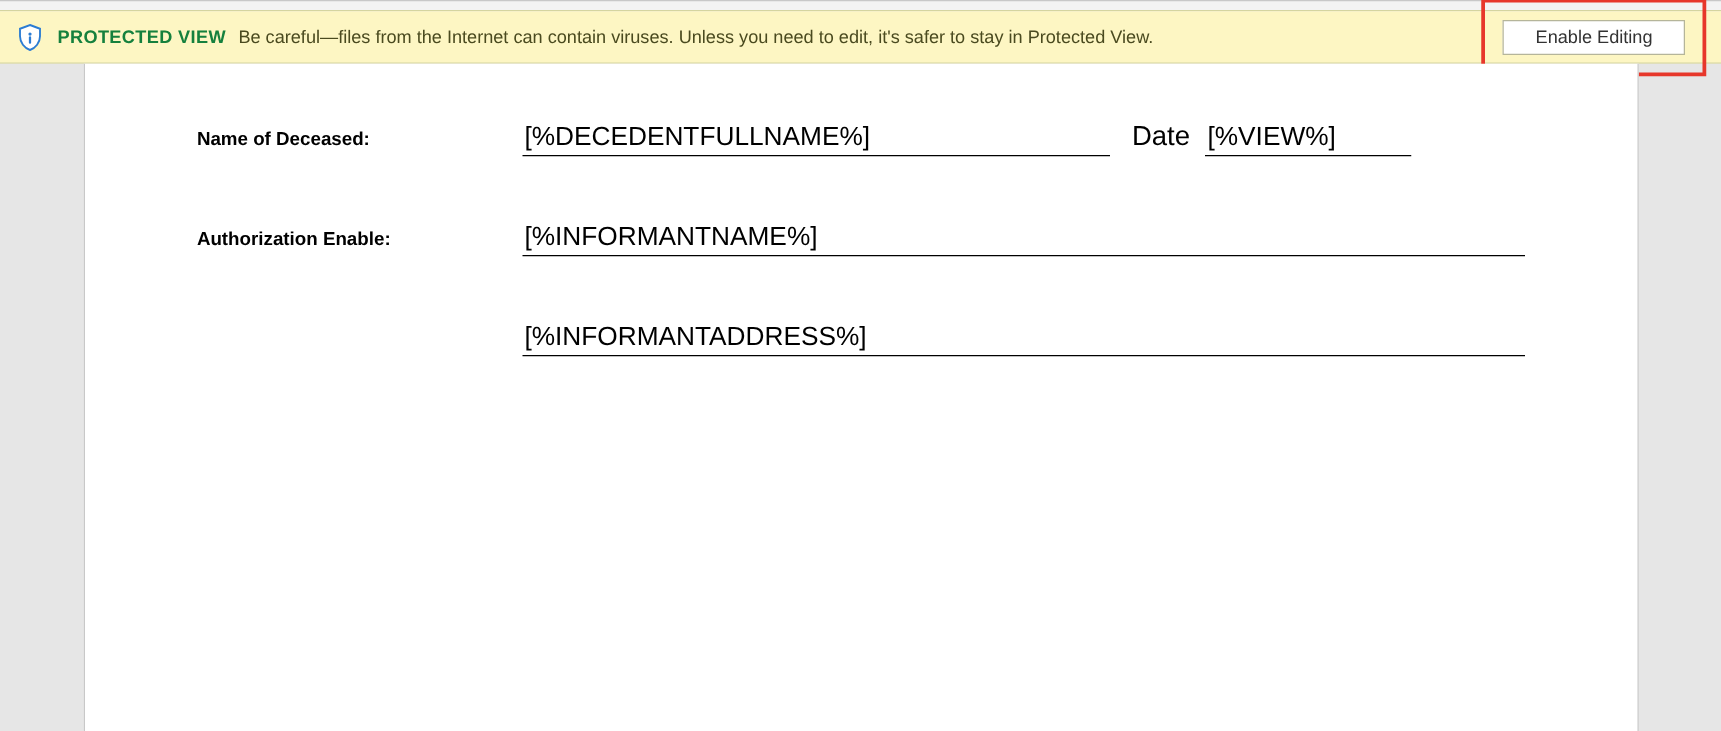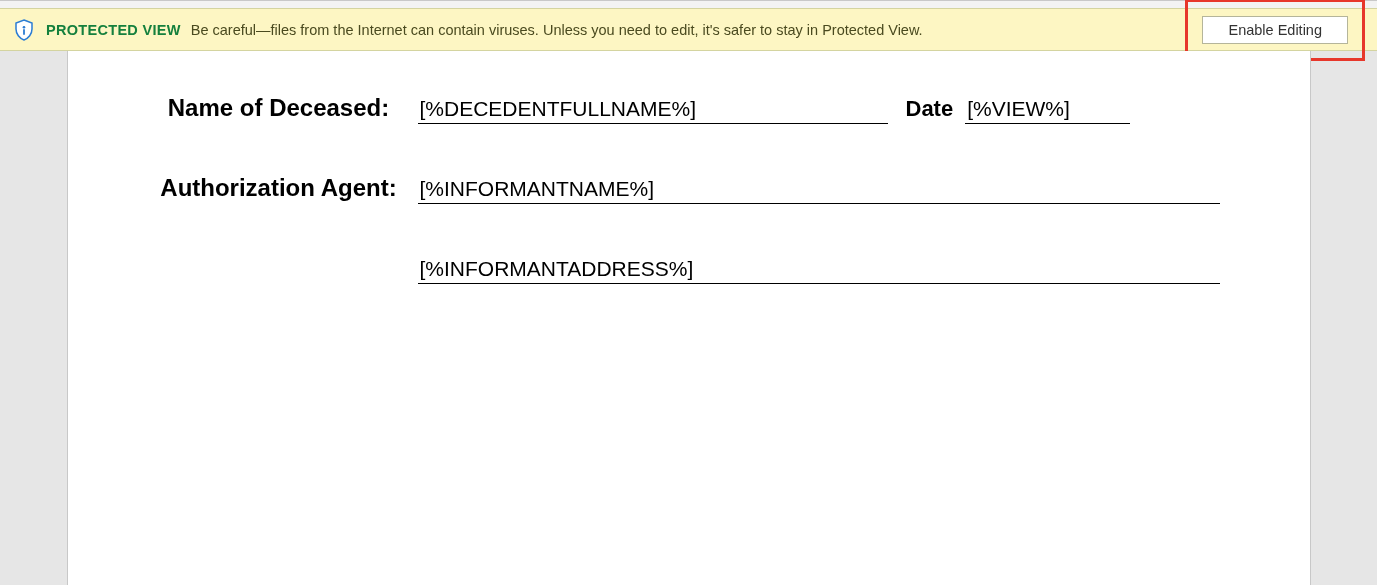--- a/index.html
+++ b/index.html
@@ -87,45 +87,45 @@
       margin-bottom: 95px;
       letter-spacing: 0.3px;
     }
     .form-row {
       display: flex;
       align-items: baseline;
       margin-bottom: 8px;
     }
     .form-label {
       font-weight: 700;
-      font-size: 24px;
+      font-size: 15px;
       color: #000;
       width: 260px;
-      text-align: center;
+      text-align: left;
       padding-right: 18px;
       flex-shrink: 0;
     }
     .form-value-wrap {
       flex: 1;
       display: flex;
       align-items: baseline;
       margin-top: 45px;
     }
     .form-value {
       font-size: 21px;
       color: #000;
       border-bottom: 1px solid #000;
       padding: 0 2px 2px 2px;
       flex: 1;
     }
     .form-value.short {
       flex: 0 1 470px;
     }
     .date-label {
-      font-weight: 700;
+      font-weight: 400;
       font-size: 22px;
       color: #000;
       padding: 0 12px 0 18px;
     }
     .date-value {
       font-size: 21px;
       color: #000;
       border-bottom: 1px solid #000;
       padding: 0 2px 2px 2px;
       width: 165px;
@@ -157,21 +157,21 @@
     <div class="form-row">
       <div class="form-label">Name of Deceased:</div>
       <div class="form-value-wrap">
         <div class="form-value short">[%DECEDENTFULLNAME%]</div>
         <div class="date-label">Date</div>
         <div class="date-value">[%VIEW%]</div>
       </div>
     </div>
 
     <div class="form-row">
-      <div class="form-label">Authorization Agent:</div>
+      <div class="form-label">Authorization Enable:</div>
       <div class="form-value-wrap">
         <div class="form-value">[%INFORMANTNAME%]</div>
       </div>
     </div>
 
     <div class="form-row">
       <div class="form-label"></div>
       <div class="form-value-wrap">
         <div class="form-value">[%INFORMANTADDRESS%]</div>
       </div>

